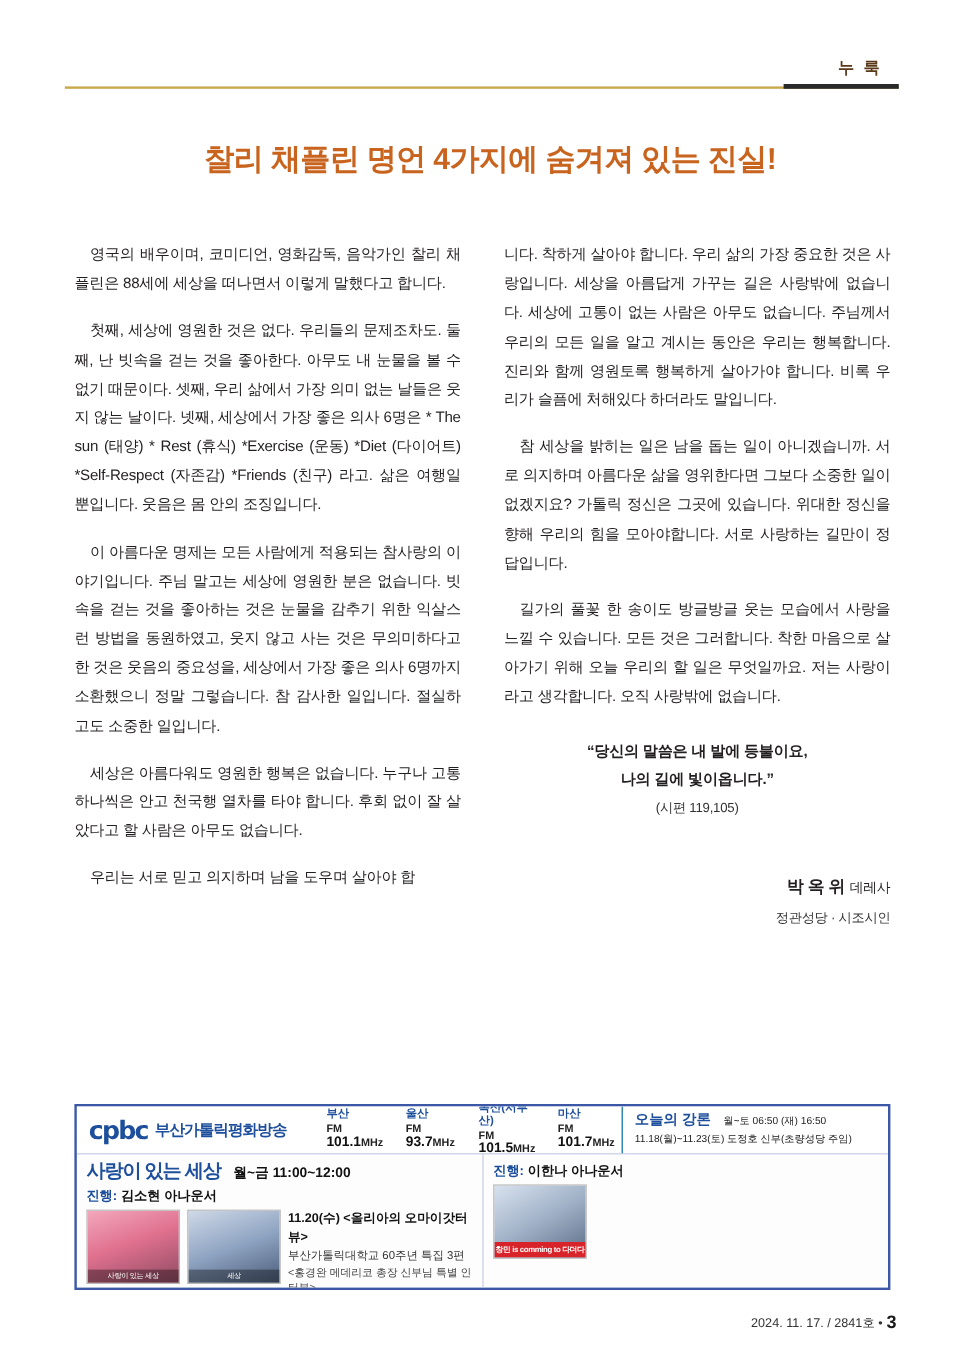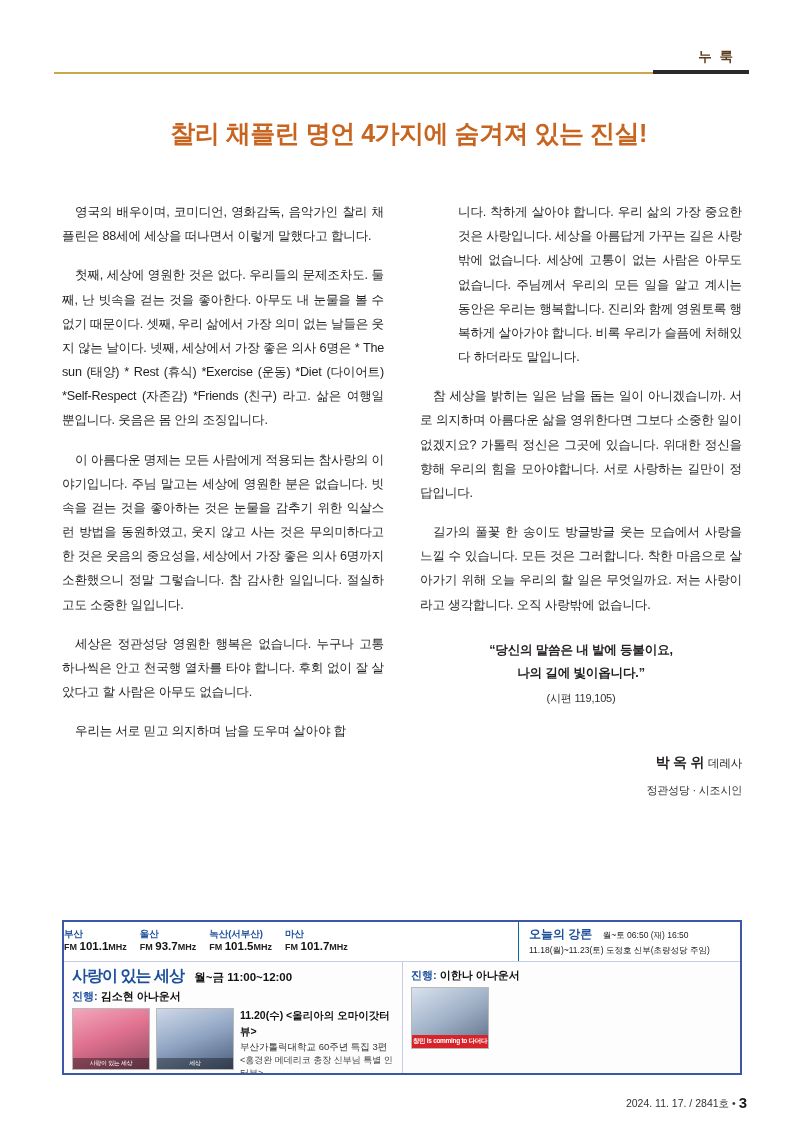--- a/index.html
+++ b/index.html
@@ -79,21 +79,21 @@
     font-size: 12.6px;
     line-height: 1.92;
     color: #231f20;
     text-align: justify;
     letter-spacing: -0.2px;
   }
   .col p {
     margin: 0 0 15px 0;
     text-indent: 13px;
   }
-  .col p.no-indent { text-indent: 0; margin-left: 38px; }
+  .col p.no-indent { text-indent: 0; }
 
   
   .quote-block {
     margin: 22px 0 0 0;
     text-align: center;
     line-height: 1.85;
     font-size: 12.6px;
     font-weight: bold;
     color: #231f20;
   }
@@ -319,21 +319,21 @@
 </div>
 
 <div class="article-title">찰리 채플린 명언 4가지에 숨겨져 있는 진실!</div>
 
 <div class="columns">
 
   <div class="col">
     <p>영국의 배우이며, 코미디언, 영화감독, 음악가인 찰리 채플린은 88세에 세상을 떠나면서 이렇게 말했다고 합니다.</p>
     <p>첫째, 세상에 영원한 것은 없다. 우리들의 문제조차도. 둘째, 난 빗속을 걷는 것을 좋아한다. 아무도 내 눈물을 볼 수 없기 때문이다. 셋째, 우리 삶에서 가장 의미 없는 날들은 웃지 않는 날이다. 넷째, 세상에서 가장 좋은 의사 6명은 * The sun (태양) * Rest (휴식) *Exercise (운동) *Diet (다이어트) *Self-Respect (자존감) *Friends (친구) 라고. 삶은 여행일 뿐입니다. 웃음은 몸 안의 조징입니다.</p>
     <p>이 아름다운 명제는 모든 사람에게 적용되는 참사랑의 이야기입니다. 주님 말고는 세상에 영원한 분은 없습니다. 빗속을 걷는 것을 좋아하는 것은 눈물을 감추기 위한 익살스런 방법을 동원하였고, 웃지 않고 사는 것은 무의미하다고 한 것은 웃음의 중요성을, 세상에서 가장 좋은 의사 6명까지 소환했으니 정말 그렇습니다. 참 감사한 일입니다. 절실하고도 소중한 일입니다.</p>
-    <p>세상은 정관성당 영원한 행복은 없습니다. 누구나 고통 하나씩은 안고 천국행 열차를 타야 합니다. 후회 없이 잘 살았다고 할 사람은 아무도 없습니다.</p>
+    <p>세상은 아름다워도 영원한 행복은 없습니다. 누구나 고통 하나씩은 안고 천국행 열차를 타야 합니다. 후회 없이 잘 살았다고 할 사람은 아무도 없습니다.</p>
     <p>우리는 서로 믿고 의지하며 남을 도우며 살아야 합</p>
   </div>
 
   <div class="col">
     <p class="no-indent">니다. 착하게 살아야 합니다. 우리 삶의 가장 중요한 것은 사랑입니다. 세상을 아름답게 가꾸는 길은 사랑밖에 없습니다. 세상에 고통이 없는 사람은 아무도 없습니다. 주님께서 우리의 모든 일을 알고 계시는 동안은 우리는 행복합니다. 진리와 함께 영원토록 행복하게 살아가야 합니다. 비록 우리가 슬픔에 처해있다 하더라도 말입니다.</p>
     <p>참 세상을 밝히는 일은 남을 돕는 일이 아니겠습니까. 서로 의지하며 아름다운 삶을 영위한다면 그보다 소중한 일이 없겠지요? 가톨릭 정신은 그곳에 있습니다. 위대한 정신을 향해 우리의 힘을 모아야합니다. 서로 사랑하는 길만이 정답입니다.</p>
     <p>길가의 풀꽃 한 송이도 방글방글 웃는 모습에서 사랑을 느낄 수 있습니다. 모든 것은 그러합니다. 착한 마음으로 살아가기 위해 오늘 우리의 할 일은 무엇일까요. 저는 사랑이라고 생각합니다. 오직 사랑밖에 없습니다.</p>
 
     <div class="quote-block">
       <div>“당신의 말씀은 내 발에 등불이요,</div>
@@ -346,20 +346,24 @@
         <span class="name">박 옥 위</span><span class="role">데레사</span>
       </div>
       <div class="affil">정관성당 · 시조시인</div>
     </div>
   </div>
 </div>
 
 <div class="ad">
 
   <div class="ad-top">
+    <div class="ad-logo">
+      <span class="cpbc-mark">cpbc</span>
+      <span class="cpbc-name">부산가톨릭평화방송</span>
+    </div>
 
     <div class="freqs">
       <div class="freq">
         <div class="city">부산</div>
         <div class="val"><span>FM</span> <b>101.1</b><span>MHz</span></div>
       </div>
       <div class="freq">
         <div class="city">울산</div>
         <div class="val"><span>FM</span> <b>93.7</b><span>MHz</span></div>
       </div>

